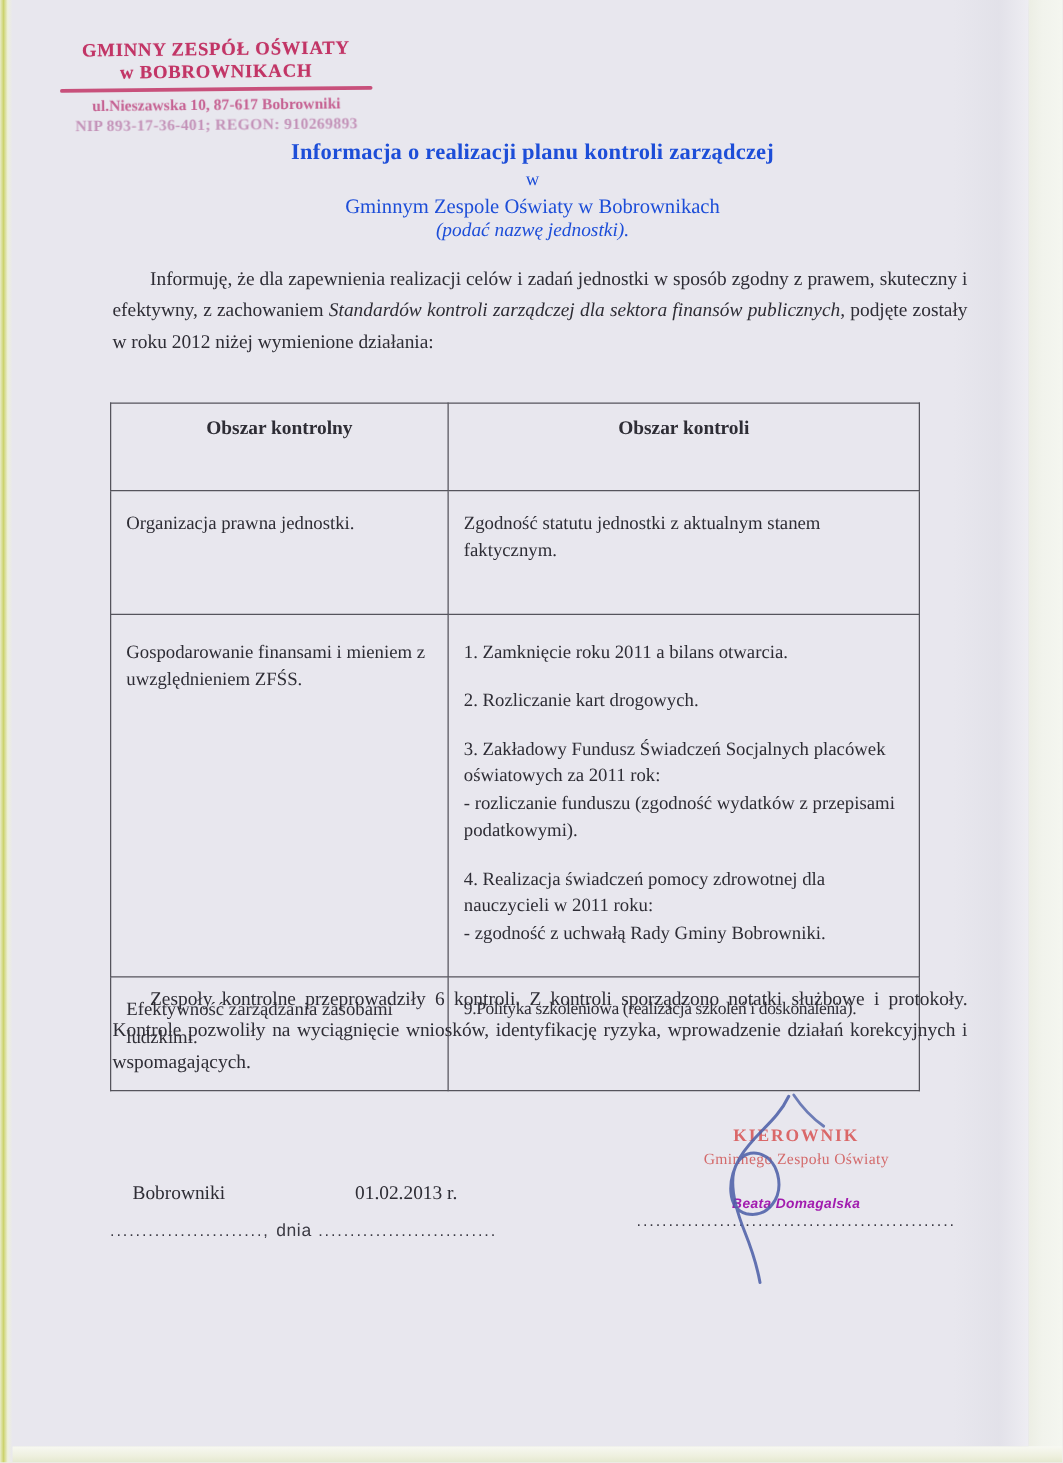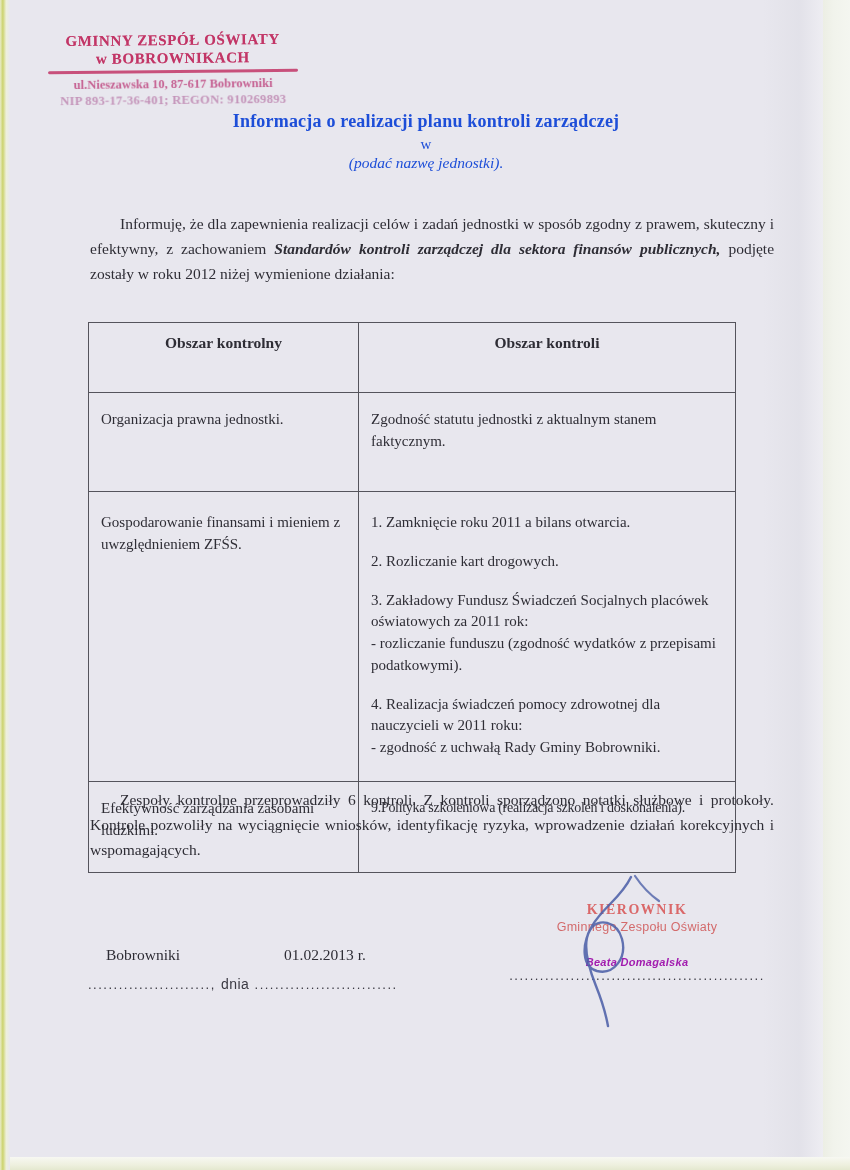--- a/index.html
+++ b/index.html
@@ -58,21 +58,21 @@
   .title-block .t3{font-size:16.5px;margin:2px 0 0 0;}
   .title-block .t4{font-size:15.5px;font-style:italic;margin:1px 0 0 0;}
 
   
   .para{
     position:absolute;left:90px;width:684px;color:#2e2d35;
     font-size:15.5px;line-height:1.6;text-align:justify;text-indent:30px;margin:0;
   }
   .intro{top:212px;}
   .summary{top:788px;}
-  .ital{font-style:italic;font-weight:bold;}
+  .ital{font-style:italic;}
 
   
   .tbl{
     position:absolute;left:88px;top:322px;width:648px;
     border-collapse:collapse;table-layout:fixed;color:#2e2d35;
     font-size:15px;line-height:1.45;
   }
   .tbl td,.tbl th{
     border:1.4px solid #55545c;vertical-align:top;padding:10px 12px;
     background:transparent;
@@ -101,21 +101,21 @@
   .footer-left .line2{margin-top:6px;}
   .footer-left .dnia{font-family:"Liberation Sans",sans-serif;font-size:14px;letter-spacing:.5px;}
 
   
   .sig-block{position:absolute;left:477px;top:902px;width:320px;text-align:center;z-index:3;}
   .sig-stamp1{
     font-family:"Liberation Serif",serif;font-weight:bold;font-size:14px;letter-spacing:1.5px;
     color:#d85252;opacity:.85;filter:blur(.35px);margin:0;
   }
   .sig-stamp2{
-    font-family:Liberation Sans, sans-serif;font-size:12.5px;letter-spacing:.3px;
+    font-family:Liberation Serif, serif;font-size:12.5px;letter-spacing:.3px;
     color:#d05555;opacity:.85;filter:blur(.3px);margin:2px 0 0 0;
   }
   .sig-name{
     font-family:"Liberation Sans",sans-serif;font-weight:bold;font-style:italic;
     font-size:11px;color:#a21caf;margin:22px 0 0 0;letter-spacing:.3px;
     filter:blur(.2px);
   }
   .sig-dots{margin-top:0px;}
   .sig-caption{
     font-family:"Liberation Sans",sans-serif;font-style:italic;font-size:13px;
@@ -132,20 +132,21 @@
     <div class="l1">GMINNY ZESPÓŁ OŚWIATY</div>
     <div class="l2">w BOBROWNIKACH</div>
     <div class="rule"></div>
     <div class="l3">ul.Nieszawska 10, 87-617 Bobrowniki</div>
     <div class="l4">NIP 893-17-36-401; REGON: 910269893</div>
   </div>
 
   <div class="title-block">
     <p class="t1">Informacja o realizacji planu kontroli zarządczej</p>
     <p class="t2">w</p>
+    <p class="t3">Gminnym Zespole Oświaty w Bobrownikach</p>
     <p class="t4">(podać nazwę jednostki).</p>
   </div>
 
   <p class="para intro"><span>Informuję, że dla zapewnienia realizacji celów i zadań jednostki w sposób zgodny z prawem, skuteczny i efektywny, z zachowaniem </span><span class="ital">Standardów kontroli zarządczej dla sektora finansów publicznych,</span><span> podjęte zostały w roku 2012 niżej wymienione działania:</span></p>
 
   <table class="tbl">
     <colgroup>
         <col class="c1">
         <col class="c2">
       </colgroup>

